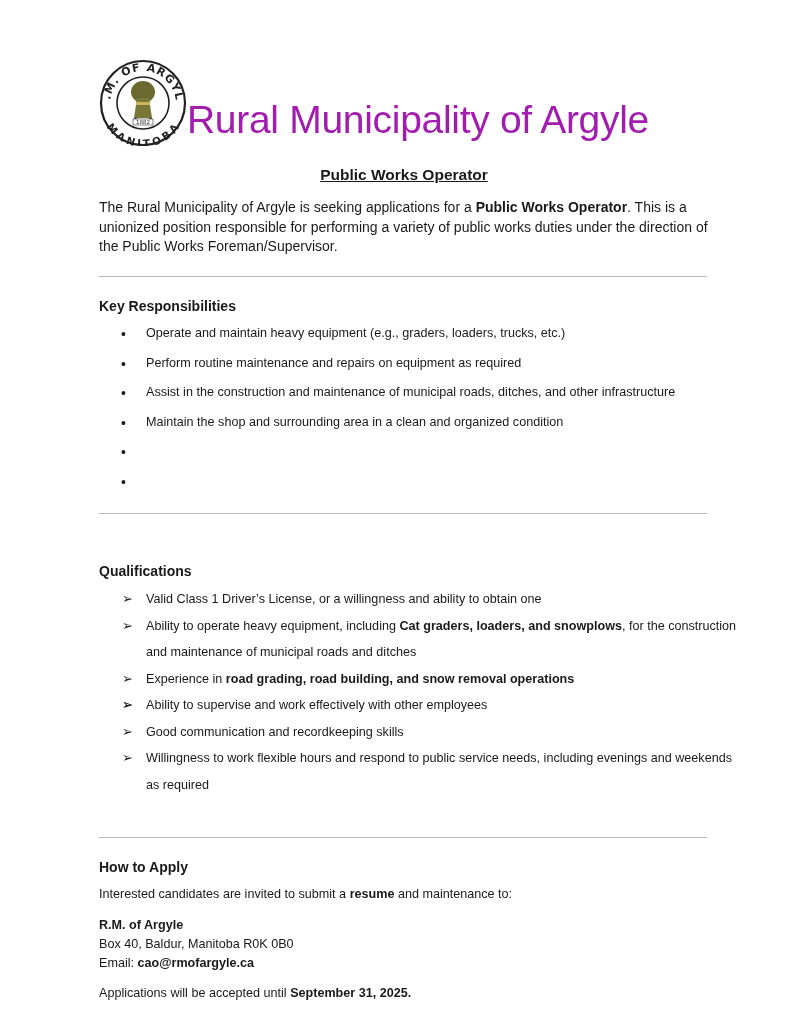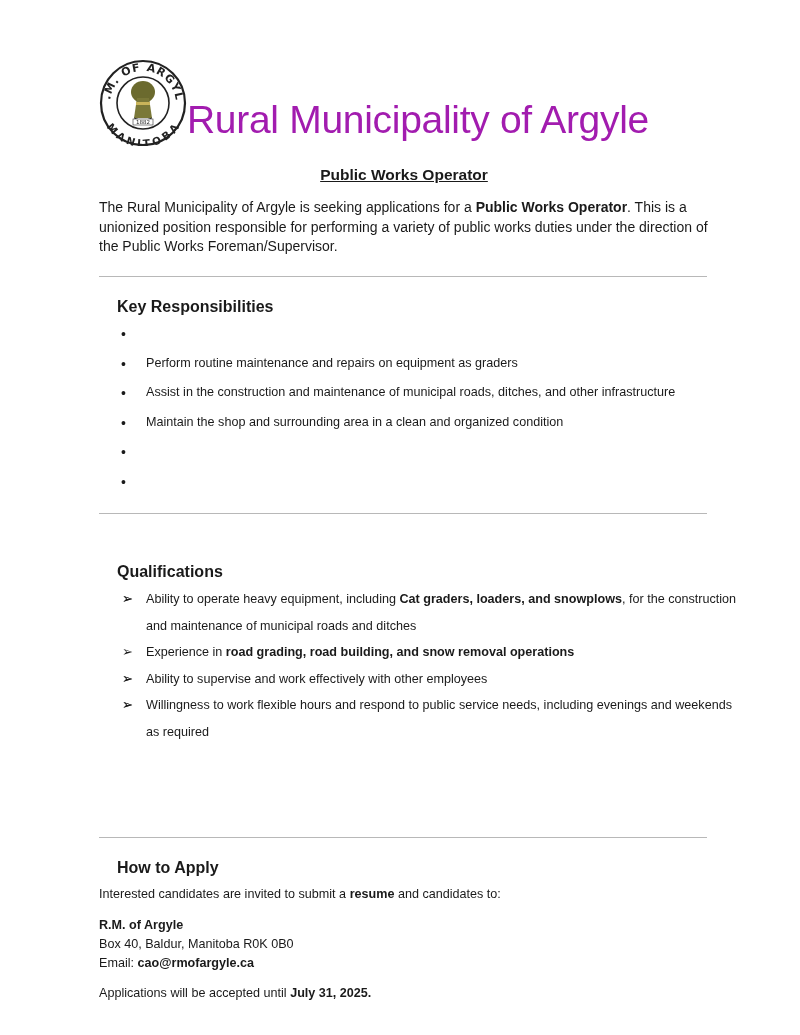--- a/index.html
+++ b/index.html
@@ -19,21 +19,21 @@
   }
   .intro {
     position: absolute; left: 99px; top: 198px; width: 620px;
     font-size: 14px; line-height: 19.5px;
   }
   .divider {
     position: absolute; left: 99px; width: 608px; height: 0;
     border-top: 1.5px solid #b8b8b8;
   }
   .section-head {
-    position: absolute; left: 117px; font-size: 16px; font-weight: bold;
+    position: absolute; left: 99px; font-size: 14px; font-weight: bold;
   }
   .bullets { position: absolute; left: 99px; width: 640px; margin: 0; padding: 0; list-style: none; }
   .bullets li { position: relative; padding-left: 47px; font-size: 12.6px; }
   .bullets .mark {
     position: absolute; left: 22px; top: 0; font-size: 12px;
   }
   .resp li { height: 29.5px; line-height: 14px; }
   .resp .mark { font-size: 14px; top: 1px; }
   .qual li { line-height: 26.5px; }
   .qual .mark { left: 23px; font-size: 13px; }
@@ -74,53 +74,53 @@
 
   <div class="intro">
     <span>The Rural Municipality of Argyle is seeking applications for a </span><b>Public Works Operator</b><span>. This is a unionized position responsible for performing a variety of public works duties under the direction of the Public Works Foreman/Supervisor.</span>
   </div>
 
   <div class="divider" style="top:276px;"></div>
 
   <div class="section-head" style="top:298px;">Key Responsibilities</div>
 
   <ul class="bullets resp" style="top:326px;">
-    <li><span class="mark">•</span></li>
-    <li><span class="mark">•</span><span>Perform routine maintenance and repairs on equipment as graders</span></li>
+    <li><span class="mark">•</span><span>Operate and maintain heavy equipment (e.g., graders, loaders, trucks, etc.)</span></li>
+    <li><span class="mark">•</span><span>Perform routine maintenance and repairs on equipment as required</span></li>
     <li><span class="mark">•</span><span>Assist in the construction and maintenance of municipal roads, ditches, and other infrastructure</span></li>
     <li><span class="mark">•</span><span>Maintain the shop and surrounding area in a clean and organized condition</span></li>
     <li><span class="mark">•</span></li>
     <li><span class="mark">•</span></li>
   </ul>
 
   <div class="divider" style="top:513px;"></div>
 
   <div class="section-head" style="top:563px;">Qualifications</div>
 
   <ul class="bullets qual" style="top:586px;">
-    <li><span class="mark">➢</span></li>
+    <li><span class="mark">➢</span><span>Valid Class 1 Driver’s License, or a willingness and ability to obtain one</span></li>
     <li><span class="mark">➢</span><span>Ability to operate heavy equipment, including </span><b>Cat graders, loaders, and snowplows</b><span>, for the construction and maintenance of municipal roads and ditches</span></li>
     <li><span class="mark">➢</span><span>Experience in </span><b>road grading, road building, and snow removal operations</b></li>
     <li><span class="mark">➢</span></li>
     <li><span class="mark">➢</span><span>Ability to supervise and work effectively with other employees</span></li>
-    <li><span class="mark">➢</span></li>
+    <li><span class="mark">➢</span><span>Good communication and recordkeeping skills</span></li>
     <li><span class="mark">➢</span><span>Willingness to work flexible hours and respond to public service needs, including evenings and weekends as required</span></li>
   </ul>
 
   <div class="divider" style="top:837px;"></div>
 
   <div class="section-head" style="top:859px;">How to Apply</div>
 
   <div class="apply-text" style="top:887px;">
-    <span>Interested candidates are invited to submit a </span><b>resume</b><span> and candidates to:</span>
+    <span>Interested candidates are invited to submit a </span><b>resume</b><span> and maintenance to:</span>
   </div>
 
   <div class="apply-text" style="top:918px; font-weight:bold;">R.M. of Argyle</div>
   <div class="apply-text" style="top:937px;">Box 40, Baldur, Manitoba R0K 0B0</div>
   <div class="apply-text" style="top:956px;">
     <span>Email: </span><b>cao@rmofargyle.ca</b>
   </div>
 
   <div class="apply-text" style="top:986px;">
-    <span>Applications will be accepted until </span><b>July 31, 2025.</b>
+    <span>Applications will be accepted until </span><b>September 31, 2025.</b>
   </div>
 
 </div>
 
 </body></html>

